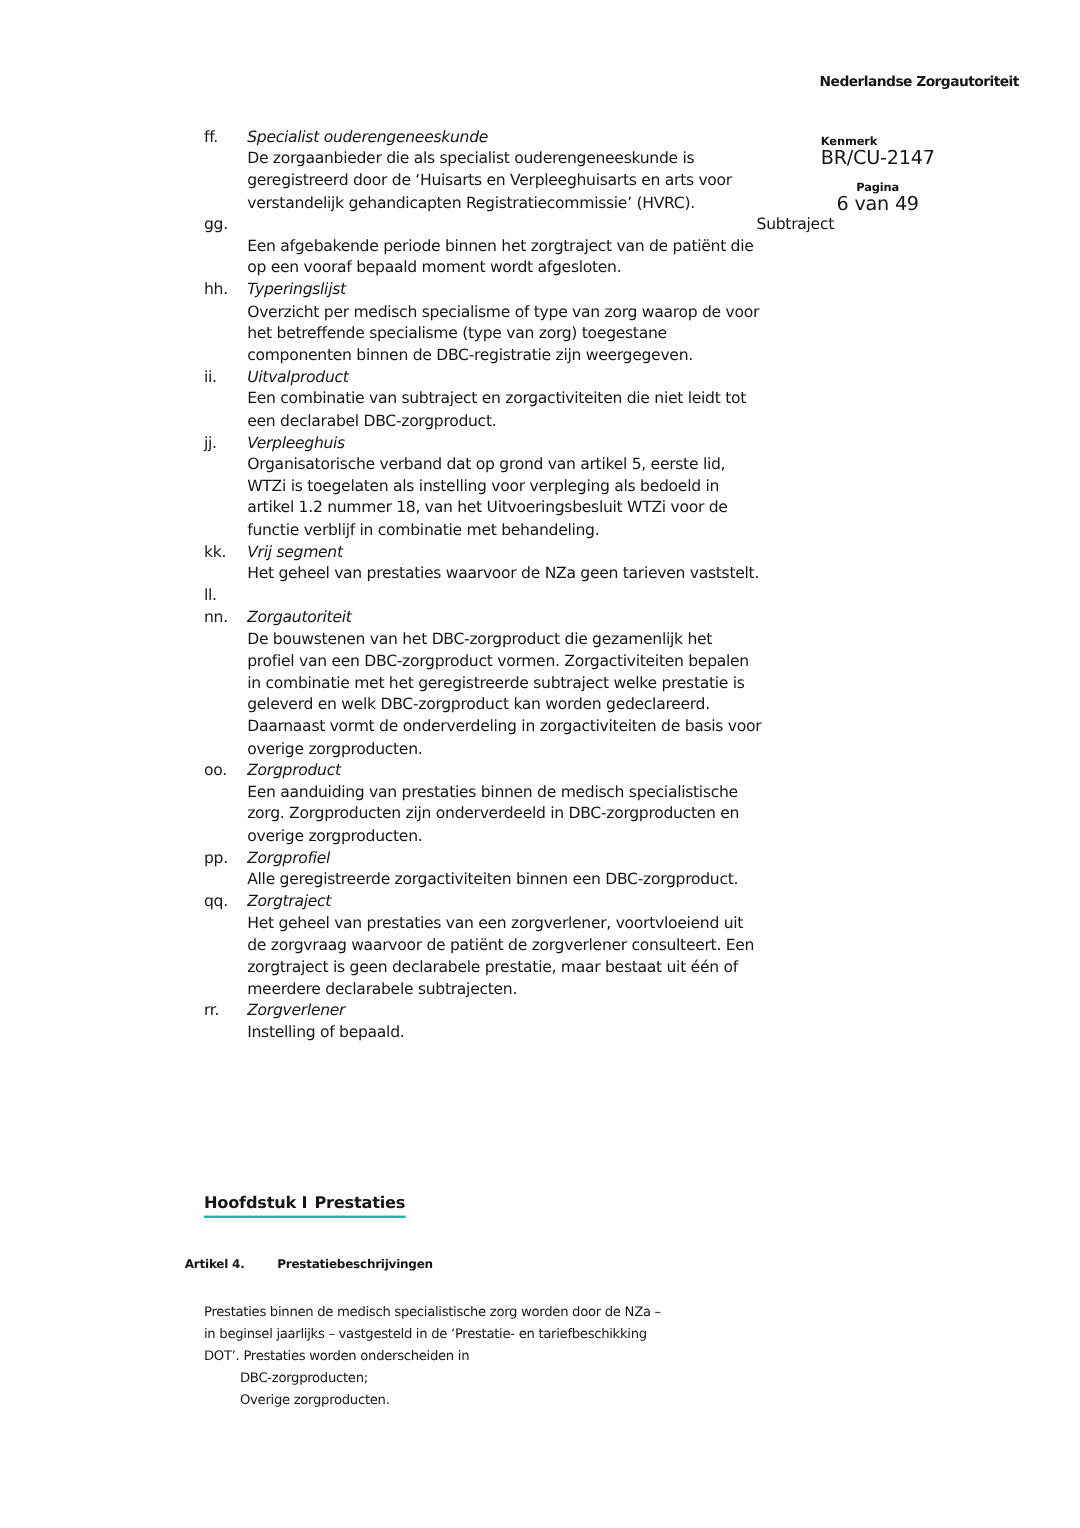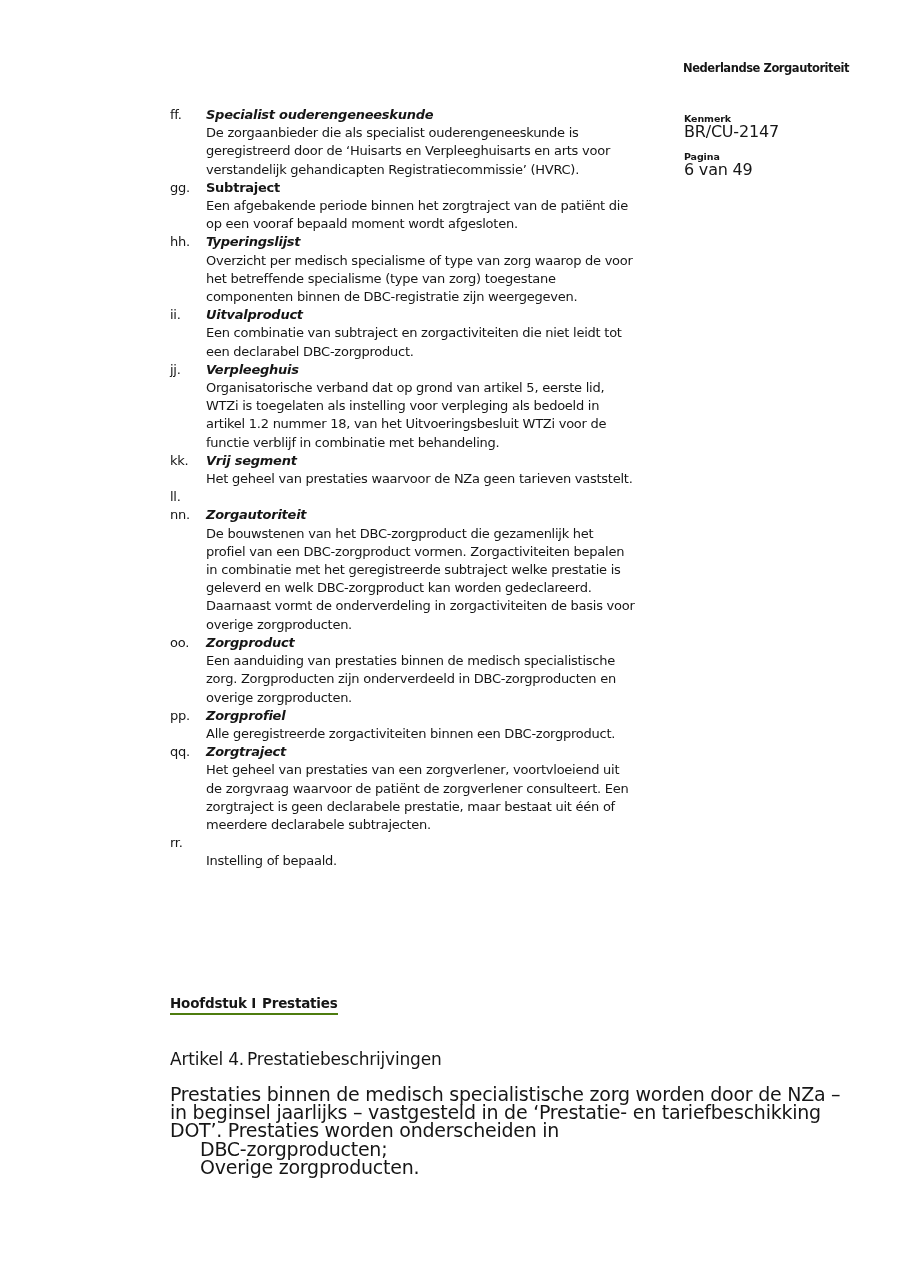--- a/index.html
+++ b/index.html
@@ -20,54 +20,54 @@
   
   .meta{position:absolute;left:684px;top:112px;}
   .meta-label{
     font-size:9.5px;font-weight:bold;letter-spacing:-0.1px;
     line-height:13px;white-space:nowrap;
   }
   .meta-value{
     font-size:16px;line-height:14px;letter-spacing:-0.2px;
     white-space:nowrap;
   }
-  .meta-group + .meta-group{margin-top:11px;}
+  .meta-group + .meta-group{margin-top:11px;text-align:center;}
   
   .defs{
     position:absolute;left:170px;top:106px;width:525px;
     font-size:13px;line-height:18.2px;letter-spacing:-0.25px;
   }
   .def{display:grid;grid-template-columns:36px 1fr;}
   .def-label{grid-row:1;grid-column:1;}
-  .def-term{grid-row:1;grid-column:2;font-style:italic;font-weight:bold;}
-  .def-term.plain{font-style:normal;}
+  .def-term{grid-row:1;grid-column:2;font-style:italic;}
+  .def-term.plain{font-style:normal;text-align:right;}
   .def-desc{grid-row:2;grid-column:2;white-space:pre;}
   
   .chapter{
     position:absolute;left:170px;top:995px;
     font-size:13.5px;font-weight:bold;letter-spacing:-0.2px;
   }
   .chapter-inner{
     display:inline-block;
-    border-bottom:2px solid #4d7c0f;
+    border-bottom:2px solid #14b8a6;
     padding-bottom:2px;
     white-space:nowrap;
   }
   .chapter-num{display:inline-block;width:92px;}
   
   .article{
-    position:absolute;left:170px;top:1049px;
-    font-size:17px;font-weight:normal;letter-spacing:-0.2px;
+    position:absolute;left:154px;top:1049px;
+    font-size:10px;font-weight:bold;letter-spacing:-0.2px;
     white-space:nowrap;
   }
   .article-num{display:inline-block;width:77px;}
   
   .para{
     position:absolute;left:170px;top:1085px;width:525px;
-    font-size:19px;line-height:18.2px;letter-spacing:-0.25px;
+    font-size:11px;line-height:18.2px;letter-spacing:-0.25px;
   }
   .para-text{white-space:pre;}
   .para-list{margin-left:30px;}
   .para-list-item{white-space:pre;}
 </style>
 </head>
 <body>
 
 <div class="org">Nederlandse Zorgautoriteit</div>
 
@@ -163,20 +163,21 @@
     <span class="def-label">qq.</span>
     <span class="def-term">Zorgtraject</span>
     <div class="def-desc">Het geheel van prestaties van een zorgverlener, voortvloeiend uit
 de zorgvraag waarvoor de patiënt de zorgverlener consulteert. Een
 zorgtraject is geen declarabele prestatie, maar bestaat uit één of
 meerdere declarabele subtrajecten.</div>
   </div>
 
   <div class="def">
     <span class="def-label">rr.</span>
+    <span class="def-term">Zorgverlener</span>
     <div class="def-desc">Instelling of bepaald.</div>
   </div>
 
 </div>
 
 <div class="chapter">
   <span class="chapter-inner">
     <span class="chapter-num">Hoofdstuk I</span><span class="chapter-title">Prestaties</span>
   </span>
 </div>

